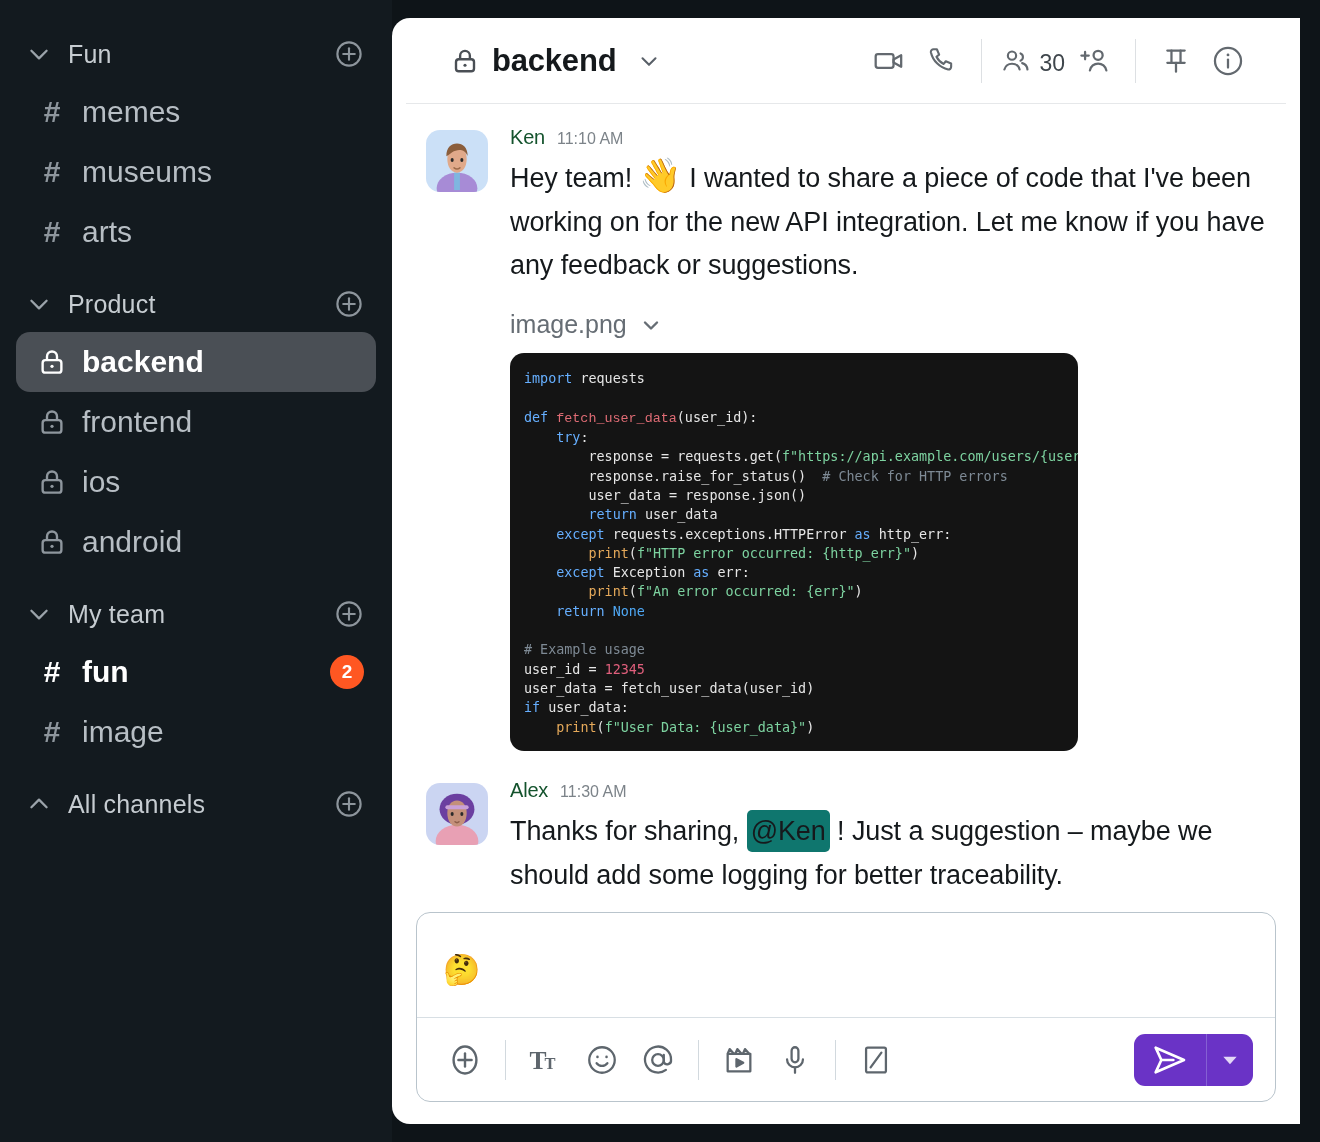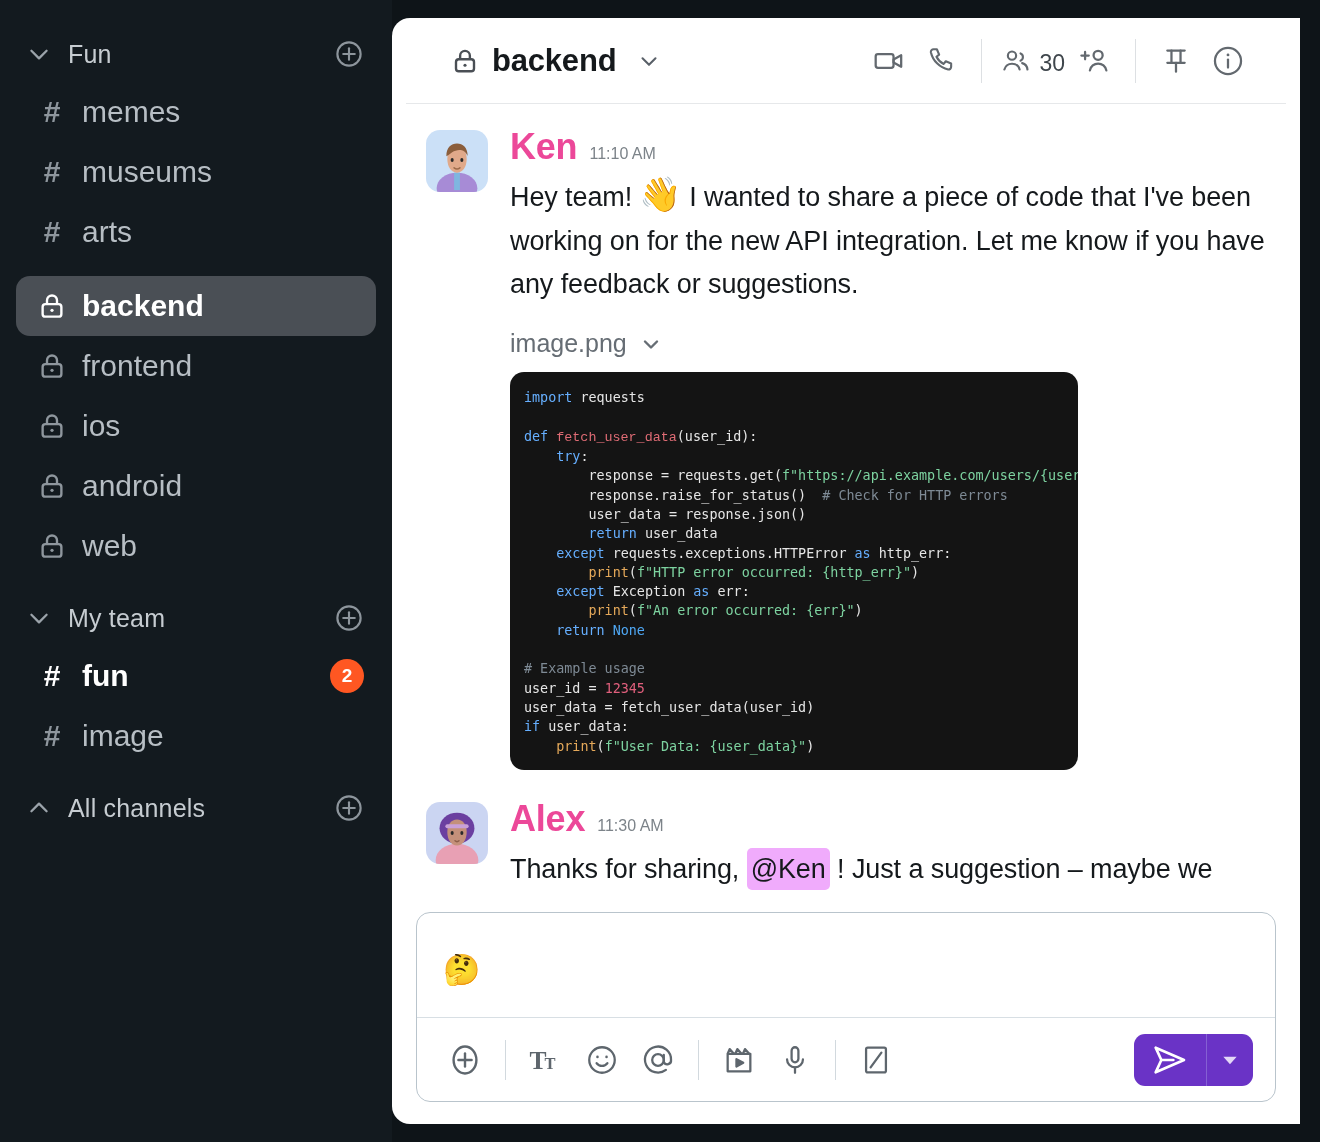--- a/index.html
+++ b/index.html
@@ -148,33 +148,33 @@
   .avatar {
     width: 62px; height: 62px;
     border-radius: 14px;
     flex-shrink: 0;
     overflow: hidden;
     margin-top: 4px;
   }
   .msg-body { flex: 1; min-width: 0; }
   .msg-head { display: flex; align-items: baseline; gap: 12px; }
   .msg-author {
-    font-size: 36px; font-weight: 700; color: #ec4899;
+    font-size: 20px; font-weight: 400; color: #14532d;
     letter-spacing: -.2px;
   }
   .msg-time { font-size: 16px; color: #7C8389; }
   .msg-text {
     font-size: 27px;
     line-height: 1.62;
     color: #15191C;
     margin-top: 8px;
     letter-spacing: -.1px;
   }
   .mention {
-    background: #f0abfc;
+    background: #0f766e;
     border-radius: 5px;
     padding: 6px 4px;
     color: #16191C;
   }
   .attach-name {
     display: flex; align-items: center; gap: 12px;
     margin-top: 22px;
     font-size: 25px;
     color: #666D74;
     cursor: pointer;
@@ -288,20 +288,35 @@
       <span class="chan-icon">#</span>
       <span class="chan-label">museums</span>
     </div>
     <div class="chan">
       <span class="chan-icon">#</span>
       <span class="chan-label">arts</span>
     </div>
 
     <div class="spacer-sm"></div>
 
+    <div class="group-header">
+      <span class="group-chevron">
+        <svg width="26" height="26" viewBox="0 0 24 24" fill="none" stroke="currentColor" stroke-width="2.1" stroke-linecap="round" stroke-linejoin="round">
+            <polyline points="5 9 12 16 19 9"></polyline>
+          </svg>
+      </span>
+      <span class="group-title">Product</span>
+      <span class="group-add">
+        <svg width="30" height="30" viewBox="0 0 24 24" fill="none" stroke="currentColor" stroke-width="1.7">
+            <circle cx="12" cy="12" r="9.3"></circle>
+            <line x1="12" y1="7.4" x2="12" y2="16.6" stroke-linecap="round"></line>
+            <line x1="7.4" y1="12" x2="16.6" y2="12" stroke-linecap="round"></line>
+          </svg>
+      </span>
+    </div>
 
     <div class="chan active">
       <span class="chan-icon">
         <svg width="30" height="30" viewBox="0 0 24 24" fill="none" stroke="currentColor" stroke-width="1.9">
             <rect x="4.5" y="10.5" width="15" height="10" rx="2.2"></rect>
             <path d="M8 10.5V7.6a4 4 0 0 1 8 0v2.9"></path>
             <circle cx="12" cy="15.4" r="1.3" fill="currentColor" stroke="none"></circle>
           </svg>
       </span>
       <span class="chan-label">backend</span>
@@ -328,30 +343,20 @@
     </div>
     <div class="chan">
       <span class="chan-icon">
         <svg width="30" height="30" viewBox="0 0 24 24" fill="none" stroke="currentColor" stroke-width="1.9">
             <rect x="4.5" y="10.5" width="15" height="10" rx="2.2"></rect>
             <path d="M8 10.5V7.6a4 4 0 0 1 8 0v2.9"></path>
             <circle cx="12" cy="15.4" r="1.3" fill="currentColor" stroke="none"></circle>
           </svg>
       </span>
       <span class="chan-label">android</span>
-    </div>
-    <div class="chan">
-      <span class="chan-icon">
-        <svg width="30" height="30" viewBox="0 0 24 24" fill="none" stroke="currentColor" stroke-width="1.9">
-            <rect x="4.5" y="10.5" width="15" height="10" rx="2.2"></rect>
-            <path d="M8 10.5V7.6a4 4 0 0 1 8 0v2.9"></path>
-            <circle cx="12" cy="15.4" r="1.3" fill="currentColor" stroke="none"></circle>
-          </svg>
-      </span>
-      <span class="chan-label">web</span>
     </div>
 
     <div class="spacer-sm"></div>
 
     <div class="group-header">
       <span class="group-chevron">
         <svg width="26" height="26" viewBox="0 0 24 24" fill="none" stroke="currentColor" stroke-width="2.1" stroke-linecap="round" stroke-linejoin="round">
             <polyline points="5 9 12 16 19 9"></polyline>
           </svg>
       </span>

